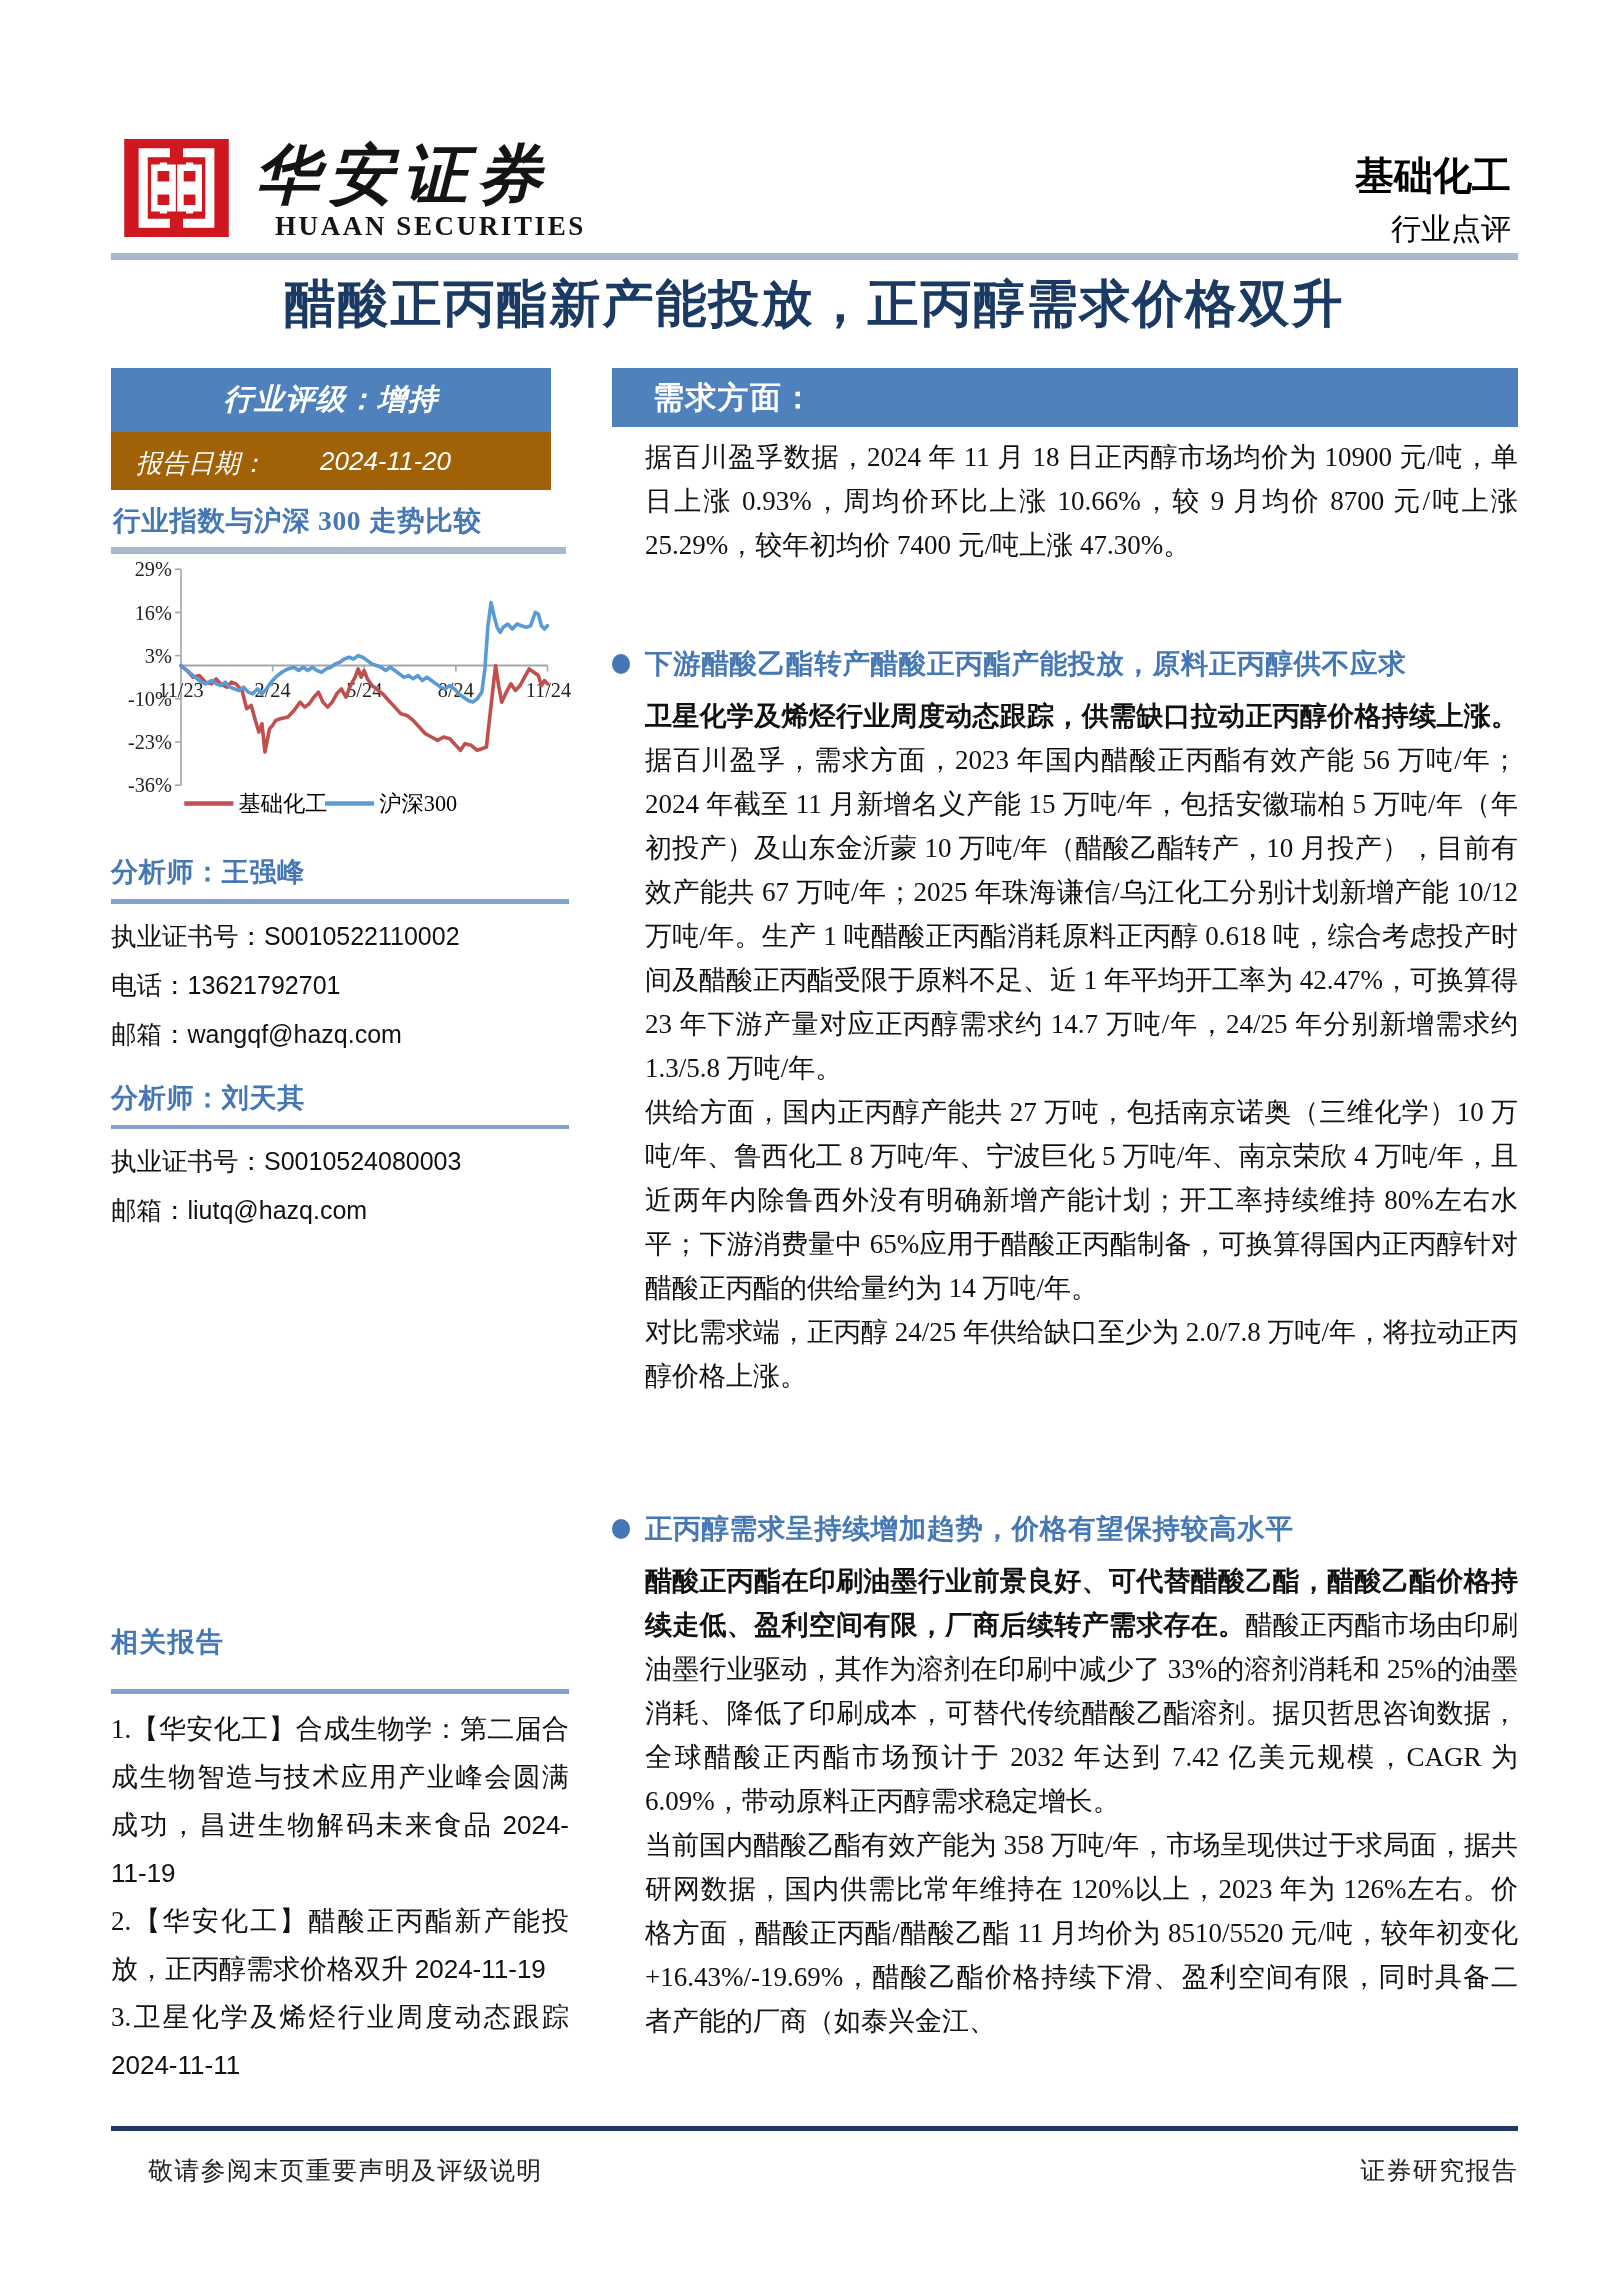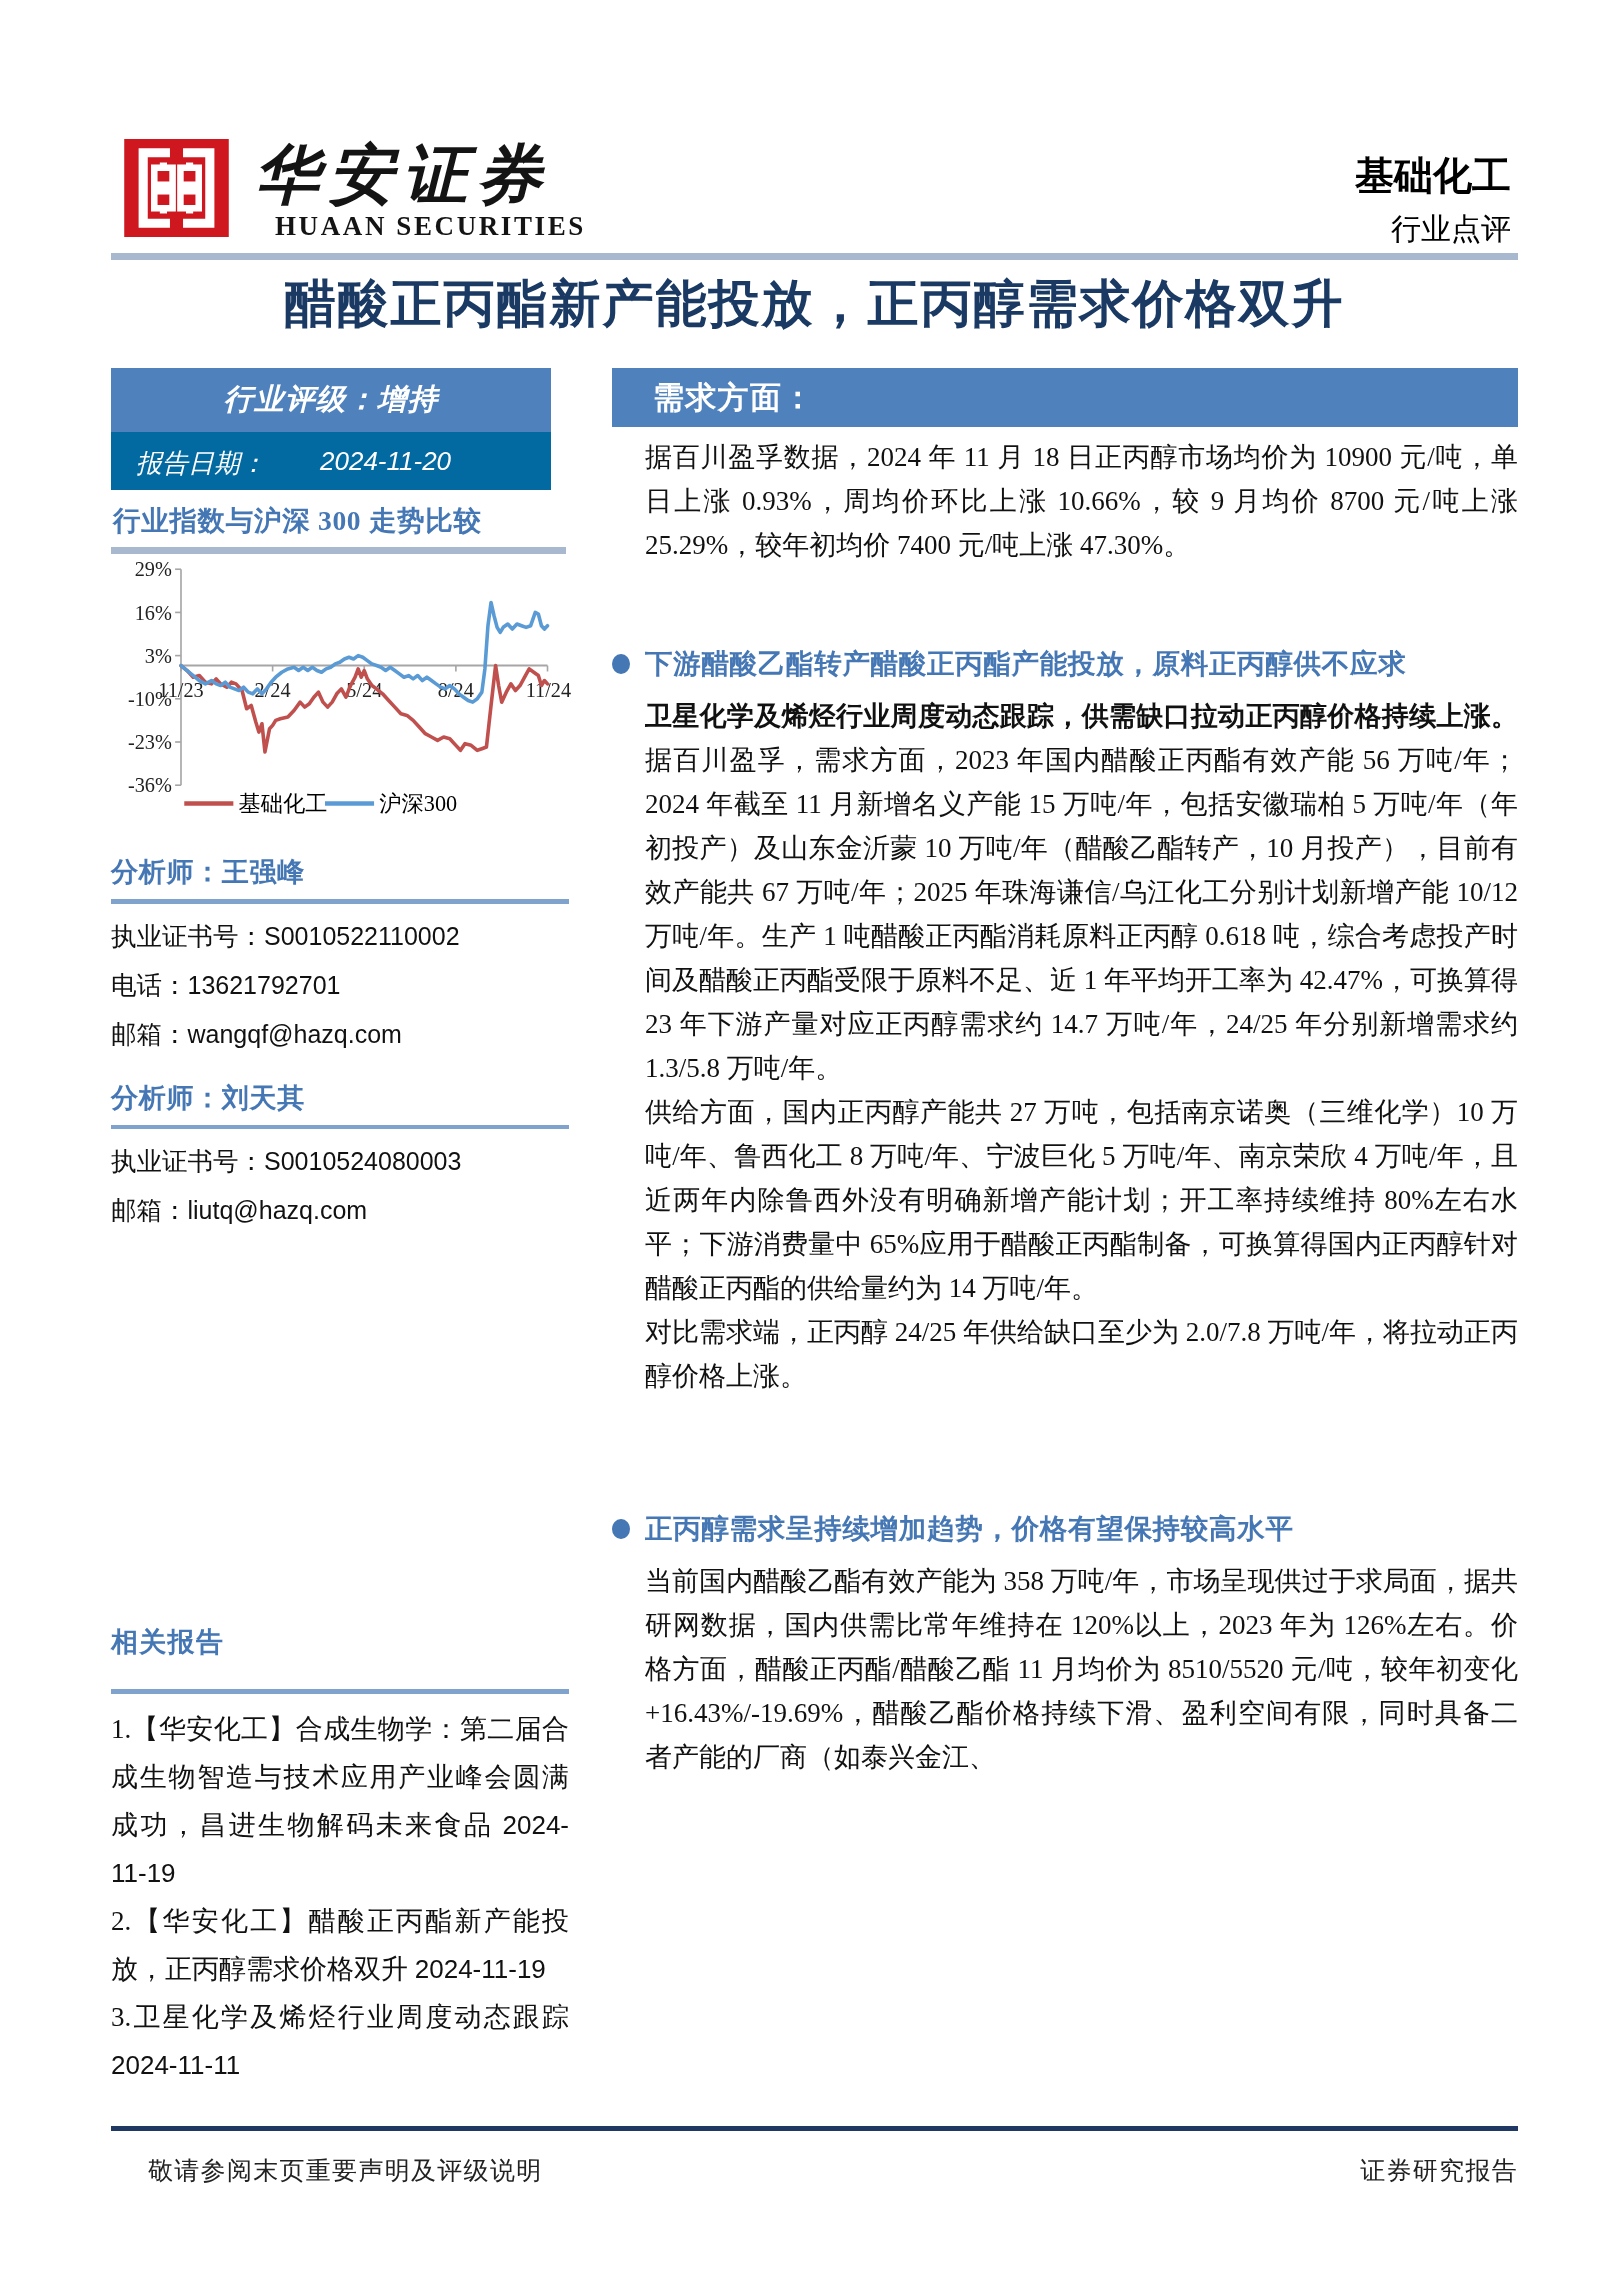--- a/index.html
+++ b/index.html
@@ -15,21 +15,21 @@
   #top-divider{position:absolute;left:111px;top:253px;width:1407px;height:7.2px;background:#A7B8CF;}
 
   
   #report-title{position:absolute;left:111px;top:270px;width:1407px;text-align:center;
     font-size:51px;font-weight:700;color:#1A3A64;letter-spacing:2px;}
 
   
   #rating-box{position:absolute;left:111px;top:368px;width:440px;font-style:italic;}
   #rating-row{height:64px;background:#4F81BD;color:#fff;font-size:29.4px;font-weight:700;
     display:flex;align-items:center;justify-content:center;letter-spacing:1.3px;}
-  #date-row{height:58px;background:#0369a1;color:#fff;font-size:26px;position:relative;}
+  #date-row{height:58px;background:#a16207;color:#fff;font-size:26px;position:relative;}
   #date-label{position:absolute;left:25px;top:14.4px;}
   #date-value{position:absolute;left:209px;top:14.4px;font-family:"Liberation Sans",sans-serif;}
 
   #chart-heading{position:absolute;left:113px;top:503px;font-size:27.5px;font-weight:700;color:#4577B5;letter-spacing:0.7px;}
   #chart-divider{position:absolute;left:111px;top:547px;width:455px;height:7.2px;background:#A7B8CF;}
   #trend-chart{position:absolute;left:109px;top:556px;}
 
   #analysts{position:absolute;left:111px;top:854px;width:458px;}
   .analyst-block{margin-bottom:21px;}
   .analyst-name{color:#4577B5;font-size:27px;font-weight:700;letter-spacing:0.7px;margin-bottom:9.2px;}
@@ -169,20 +169,21 @@
         <div class="section-heading"><span class="bullet-dot"></span><span>下游醋酸乙酯转产醋酸正丙酯产能投放，原料正丙醇供不应求</span></div>
         <div class="section-body">
           <p class="para"><b>卫星化学及烯烃行业周度动态跟踪，供需缺口拉动正丙醇价格持续上涨。</b><span>据百川盈孚，需求方面，2023 年国内醋酸正丙酯有效产能 56 万吨/年；2024 年截至 11 月新增名义产能 15 万吨/年，包括安徽瑞柏 5 万吨/年（年初投产）及山东金沂蒙 10 万吨/年（醋酸乙酯转产，10 月投产），目前有效产能共 67 万吨/年；2025 年珠海谦信/乌江化工分别计划新增产能 10/12 万吨/年。生产 1 吨醋酸正丙酯消耗原料正丙醇 0.618 吨，综合考虑投产时间及醋酸正丙酯受限于原料不足、近 1 年平均开工率为 42.47%，可换算得 23 年下游产量对应正丙醇需求约 14.7 万吨/年，24/25 年分别新增需求约 1.3/5.8 万吨/年。</span></p>
           <p class="para"><span>供给方面，国内正丙醇产能共 27 万吨，包括南京诺奥（三维化学）10 万吨/年、鲁西化工 8 万吨/年、宁波巨化 5 万吨/年、南京荣欣 4 万吨/年，且近两年内除鲁西外没有明确新增产能计划；开工率持续维持 80%左右水平；下游消费量中 65%应用于醋酸正丙酯制备，可换算得国内正丙醇针对醋酸正丙酯的供给量约为 14 万吨/年。</span></p>
           <p class="para"><span>对比需求端，正丙醇 24/25 年供给缺口至少为 2.0/7.8 万吨/年，将拉动正丙醇价格上涨。</span></p>
         </div>
       </div>
       <div class="section" id="section-2">
         <div class="section-heading"><span class="bullet-dot"></span><span>正丙醇需求呈持续增加趋势，价格有望保持较高水平</span></div>
         <div class="section-body">
+          <p class="para"><b>醋酸正丙酯在印刷油墨行业前景良好、可代替醋酸乙酯，醋酸乙酯价格持续走低、盈利空间有限，厂商后续转产需求存在。</b><span>醋酸正丙酯市场由印刷油墨行业驱动，其作为溶剂在印刷中减少了 33%的溶剂消耗和 25%的油墨消耗、降低了印刷成本，可替代传统醋酸乙酯溶剂。据贝哲思咨询数据，全球醋酸正丙酯市场预计于 2032 年达到 7.42 亿美元规模，CAGR 为 6.09%，带动原料正丙醇需求稳定增长。</span></p>
           <p class="para"><span>当前国内醋酸乙酯有效产能为 358 万吨/年，市场呈现供过于求局面，据共研网数据，国内供需比常年维持在 120%以上，2023 年为 126%左右。价格方面，醋酸正丙酯/醋酸乙酯 11 月均价为 8510/5520 元/吨，较年初变化+16.43%/-19.69%，醋酸乙酯价格持续下滑、盈利空间有限，同时具备二者产能的厂商（如泰兴金江、</span></p>
         </div>
       </div>
     </div>
 
   <div id="footer-line"></div>
   <div id="footer-left">敬请参阅末页重要声明及评级说明</div>
   <div id="footer-right">证券研究报告</div>
 
 </div>

